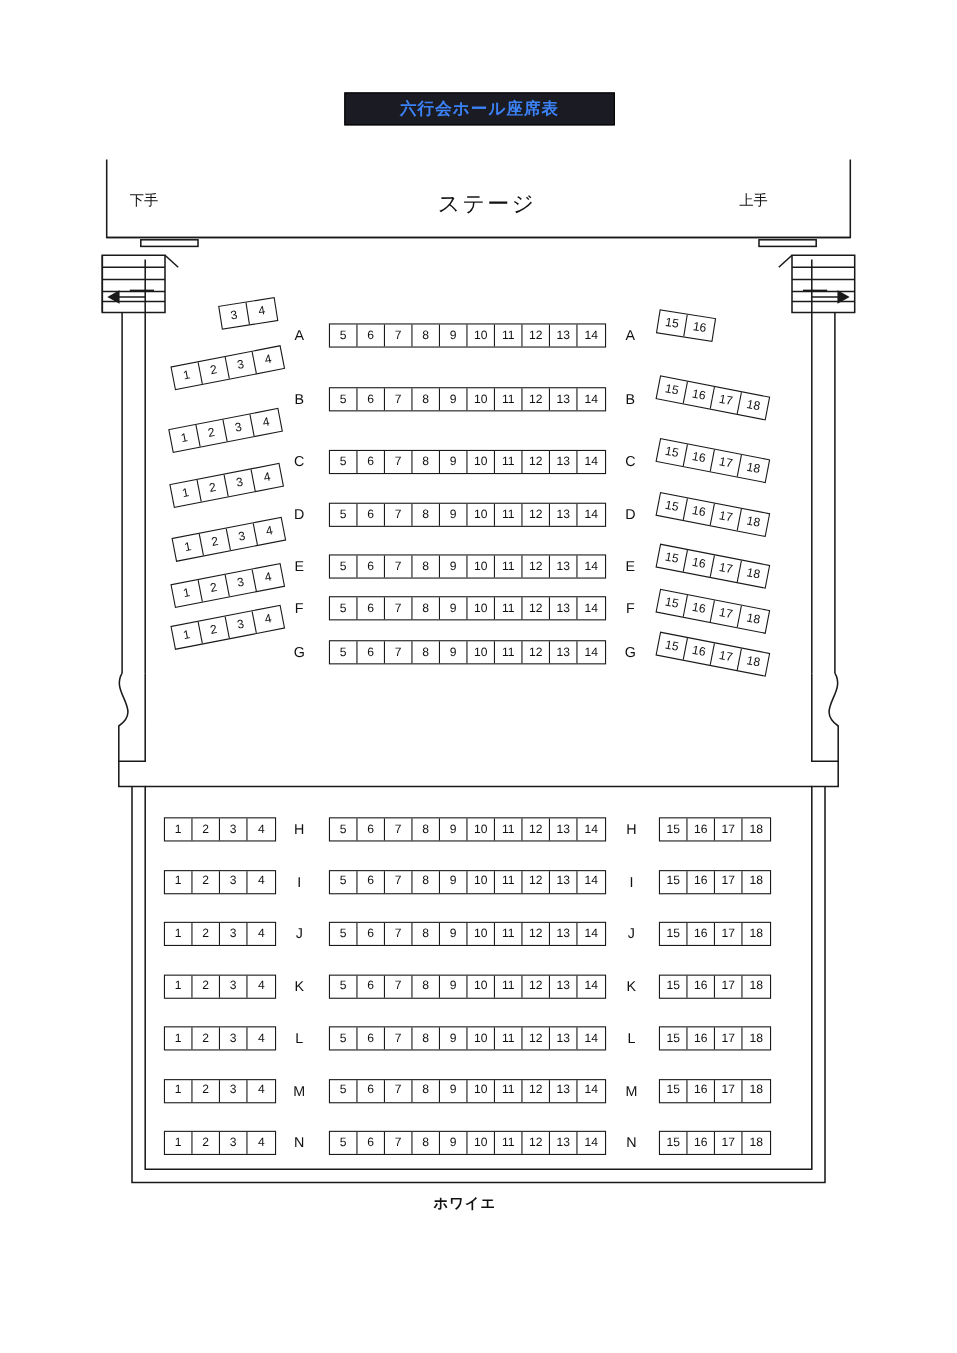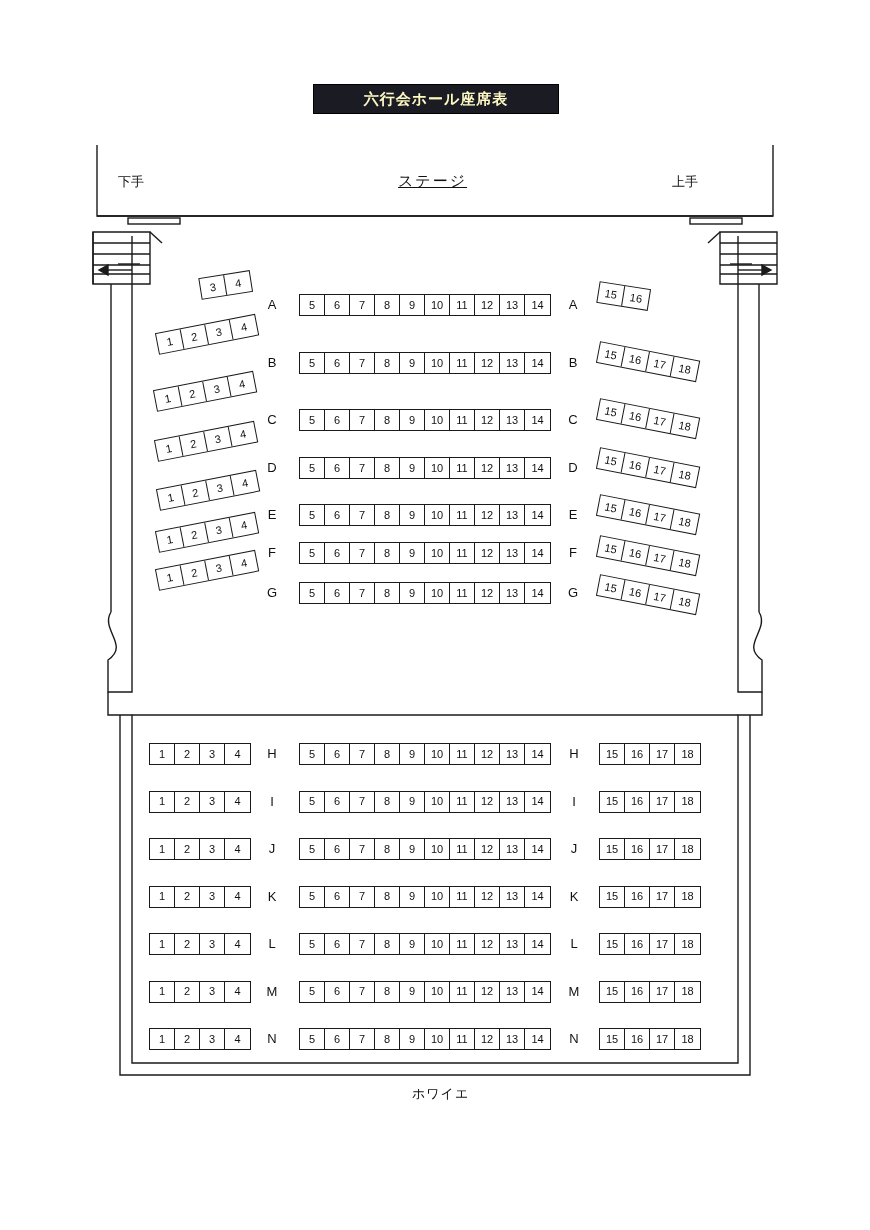--- a/index.html
+++ b/index.html
@@ -23,21 +23,21 @@
   }
   
   .title-bar {
     position: absolute;
     left: 313px;
     top: 84px;
     width: 244px;
     height: 28px;
     background: #1b1b24;
     border: 1px solid #000;
-    color: #fef9c3;
+    color: #3b82f6;
     font-size: 15px;
     font-weight: bold;
     letter-spacing: 1px;
     display: flex;
     align-items: center;
     justify-content: center;
   }
   
   svg.outline {
     position: absolute;
@@ -46,23 +46,22 @@
     height: 1230px;
     pointer-events: none;
   }
   
   .lbl {
     position: absolute;
     font-size: 13px;
     white-space: nowrap;
   }
   .lbl-stage {
-    font-size: 15px;
+    font-size: 20px;
     letter-spacing: 2px;
-    text-decoration: underline;
   }
   
   .seatrow {
     position: absolute;
     display: flex;
     border: 1px solid #1a1a1a;
     background: #fff;
     box-sizing: border-box;
   }
   .seatrow .seat {
@@ -143,21 +142,21 @@
       <path d="M738,270 L770,270"></path>
       <path d="M762,265 L771,270 L762,275 Z" fill="#1a1a1a"></path>
       <path d="M118,264 L140,264"></path>
       <path d="M730,264 L752,264"></path>
     </g>
   </svg>
 
   <div class="lbl lbl-stage" style="left:398px; top:172px;">ステージ</div>
   <div class="lbl" style="left:118px; top:173px;font-family:Liberation Mono, monospace;">下手</div>
   <div class="lbl" style="left:672px; top:173px;text-align:center;">上手</div>
-  <div class="footer-label" style="left:412px; top:1085px;">ホワイエ</div>
+  <div class="footer-label" style="left:394px; top:1085px;font-weight:bold;">ホワイエ</div>
 
   <div id="seat-layer">
       <div class="seatrow side-row" style="left: 200px; top: 278px; transform: rotate(-9deg); transform-origin: 0px 50%;">
         <div class="seat">3</div>
         <div class="seat">4</div>
       </div>
       <div class="seatrow center-row" style="left: 299px; top: 294px;">
         <div class="seat">5</div>
         <div class="seat">6</div>
         <div class="seat">7</div>

